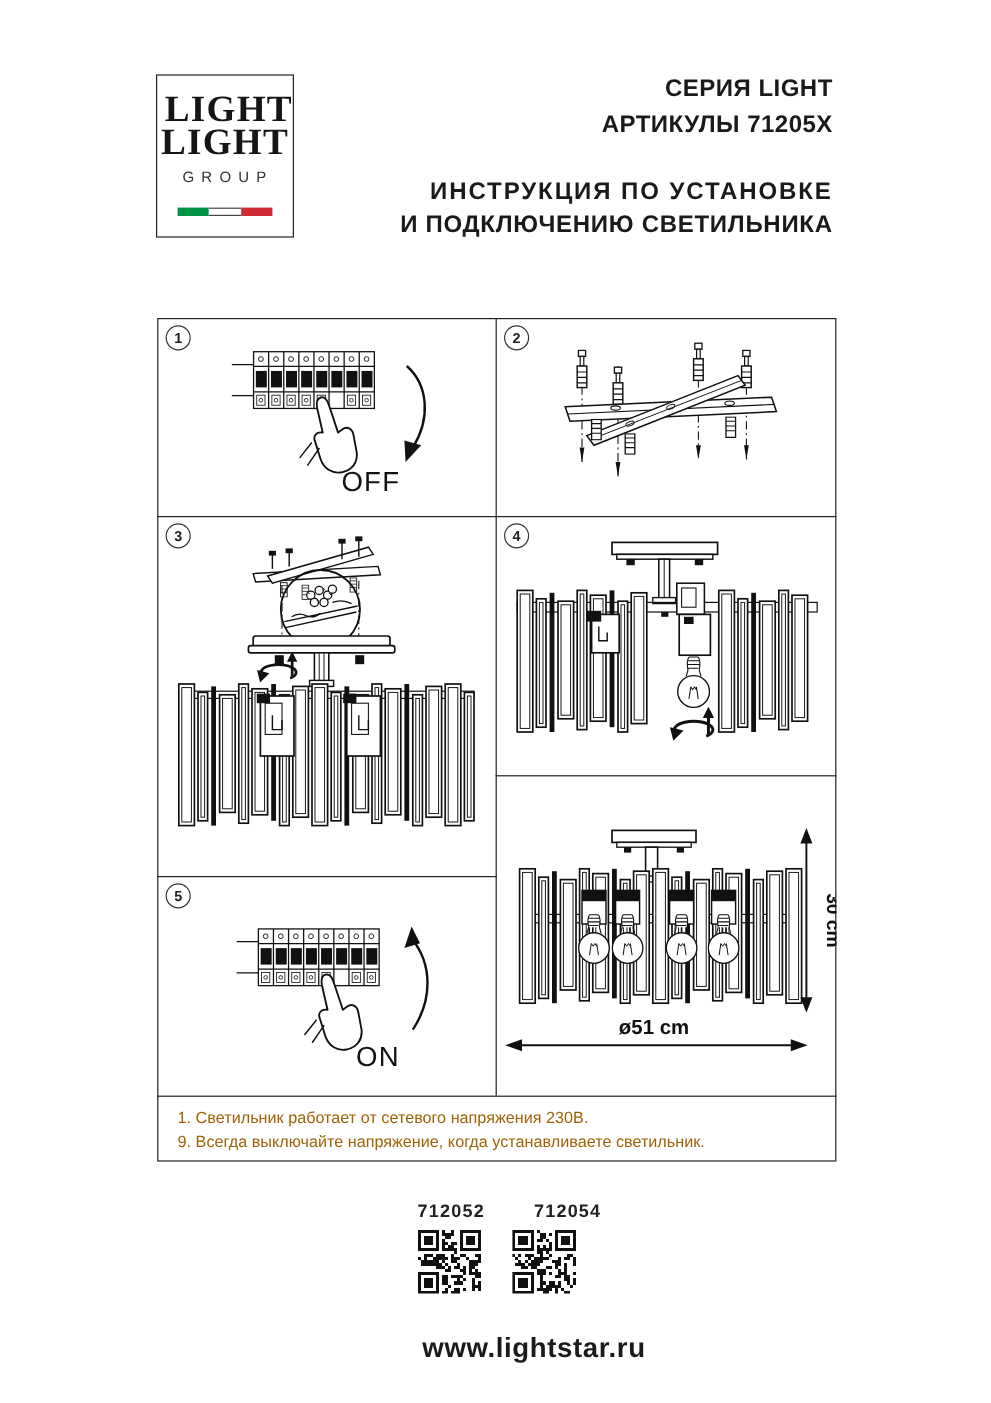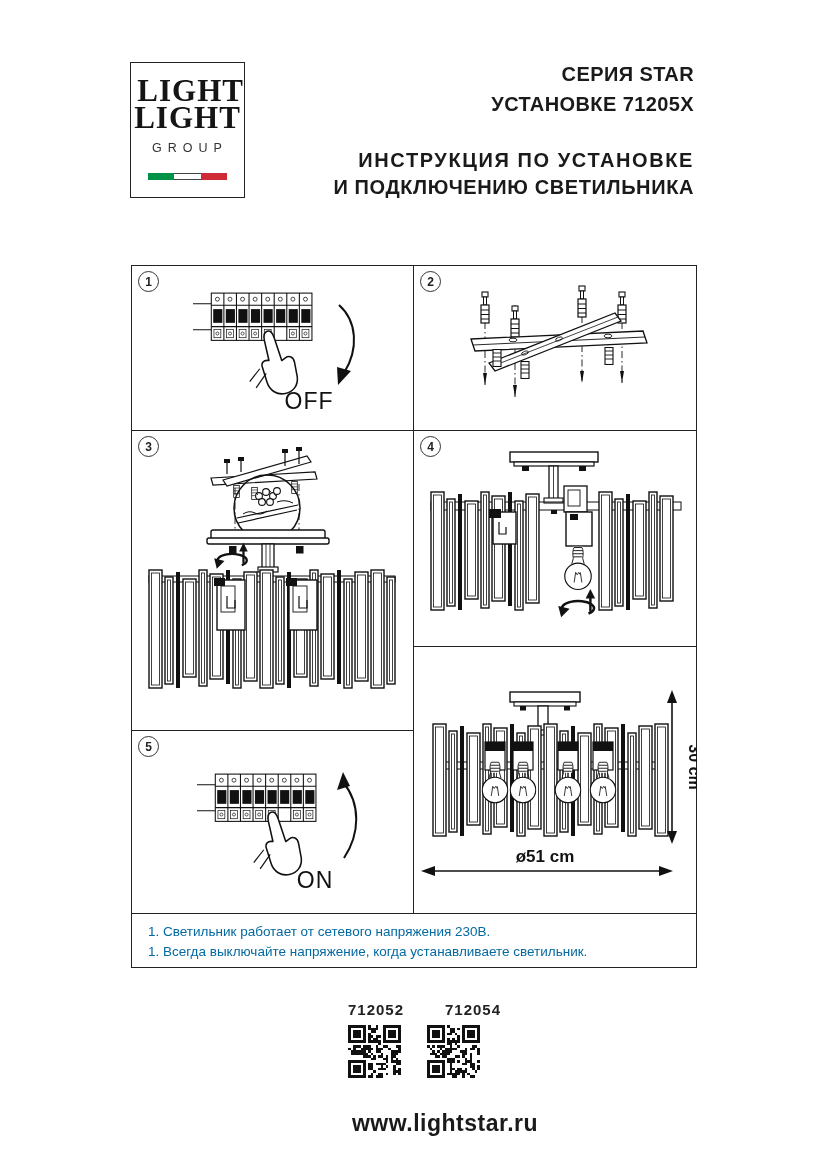--- a/index.html
+++ b/index.html
@@ -26,21 +26,21 @@
   .grid-outer{position:absolute;left:131px;top:265px;width:566px;height:703px;
               border:1.3px solid #222;box-sizing:border-box;}
   .gline{position:absolute;background:#222;}
   .panel{position:absolute;}
   .panel svg{position:absolute;left:0;top:0;}
   .badge{position:absolute;left:7px;top:6px;width:21px;height:21px;border:1.5px solid #333;
          border-radius:50%;box-sizing:border-box;display:flex;align-items:center;justify-content:center;
          font-size:12px;font-weight:bold;color:#222;background:#fff;z-index:3;}
   
   .notes{position:absolute;left:131px;top:913px;width:566px;height:55px;box-sizing:border-box;
-         padding:9px 0 0 17px;font-size:13.5px;line-height:20px;color:#0369a1;}
+         padding:9px 0 0 17px;font-size:13.5px;line-height:20px;color:#a16207;}
   
   .qr-label{position:absolute;top:1001px;width:54px;font-size:15px;
             font-weight:bold;letter-spacing:1px;color:#222;}
   .qr-svg{position:absolute;top:1025px;width:53px;height:53px;}
   .website{position:absolute;left:0;top:1110px;width:826px;text-align:center;
            font-size:23px;font-weight:bold;letter-spacing:0.5px;color:#1a1a1a;padding-left:32px;}
   svg text{font-family:"Liberation Sans",sans-serif;}
 </style>
 </head>
 <body>
@@ -125,22 +125,22 @@
   <div class="logo-box">
     <div class="logo-word first">LIGHT</div>
     <div class="logo-word">LIGHT</div>
     <div class="logo-group">GROUP</div>
     <div class="logo-flag">
         <span class="g"></span>
         <span class="w"></span>
         <span class="r"></span>
       </div>
   </div>
-  <div class="hdr hdr-series">СЕРИЯ STAR</div>
-  <div class="hdr hdr-articles">УСТАНОВКЕ 71205X</div>
+  <div class="hdr hdr-series">СЕРИЯ LIGHT</div>
+  <div class="hdr hdr-articles">АРТИКУЛЫ 71205X</div>
   <div class="hdr hdr-t2">И ПОДКЛЮЧЕНИЮ СВЕТИЛЬНИКА</div>
   <div class="hdr hdr-t1">ИНСТРУКЦИЯ ПО УСТАНОВКЕ</div>
 
   <div class="grid-outer"></div>
   <div class="gline" style="left:413px;top:265px;width:1.3px;height:648px;"></div>
   <div class="gline" style="left:131px;top:430px;width:566px;height:1.3px;"></div>
   <div class="gline" style="left:413px;top:646px;width:284px;height:1.3px;"></div>
   <div class="gline" style="left:131px;top:730px;width:283px;height:1.3px;"></div>
   <div class="gline" style="left:131px;top:913px;width:566px;height:1.3px;"></div>
 
@@ -424,21 +424,21 @@
       <use href="#breaker" x="66" y="38" width="122" height="61"></use>
       <use href="#hand" x="120" y="80" width="64" height="74"></use>
       <path d="M213,128 C229,104 230,74 212,52" fill="none" stroke="#111" stroke-width="2"></path>
       <polygon points="206,60 219,56 212,42" fill="#111"></polygon>
       <text x="184" y="158" text-anchor="middle" font-size="23" letter-spacing="1" fill="#111">ON</text>
     </svg>
   </div>
 
   <div class="notes">
     <div>1. Светильник работает от сетевого напряжения 230В.</div>
-    <div>1. Всегда выключайте напряжение, когда устанавливаете светильник.</div>
+    <div>9. Всегда выключайте напряжение, когда устанавливаете светильник.</div>
   </div>
 
   <div class="qr-label" style="left:348px;">712052</div>
   <div class="qr-label" style="left:445px;">712054</div>
   <svg class="qr-svg" style="left:348px;" viewBox="0 0 21 21" shape-rendering="crispEdges">
       <rect x="8" y="0" width="1" height="1" fill="#111"></rect>
       <rect x="11" y="0" width="1" height="1" fill="#111"></rect>
       <rect x="8" y="1" width="1" height="1" fill="#111"></rect>
       <rect x="9" y="1" width="1" height="1" fill="#111"></rect>
       <rect x="10" y="1" width="1" height="1" fill="#111"></rect>

